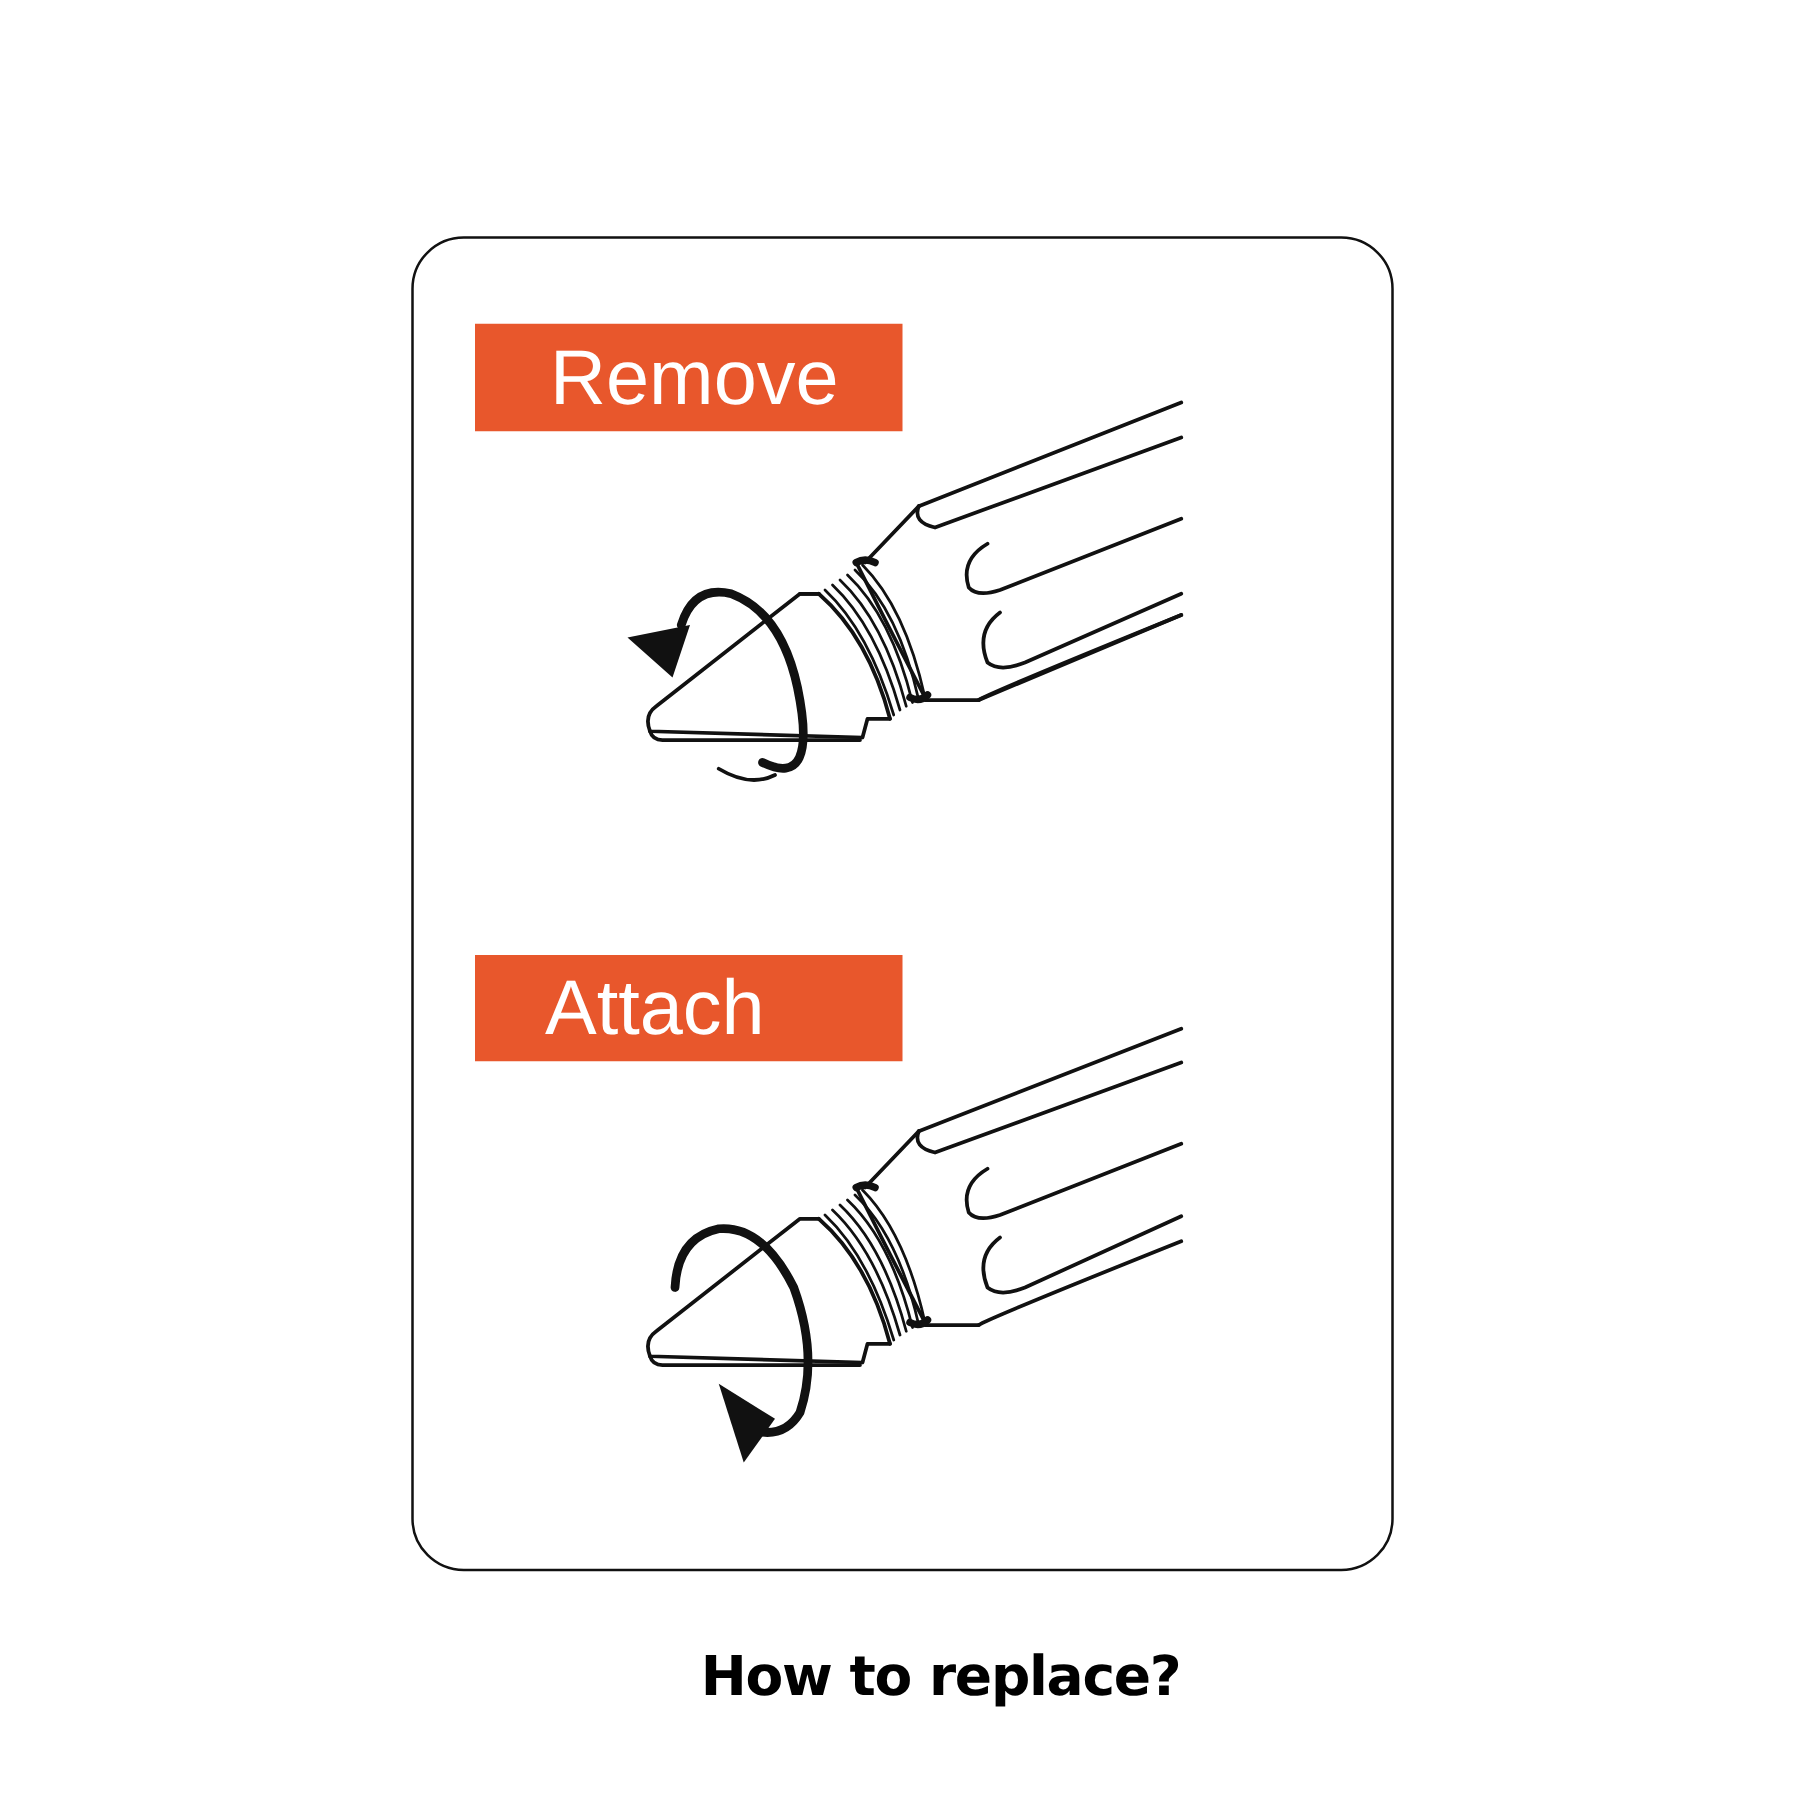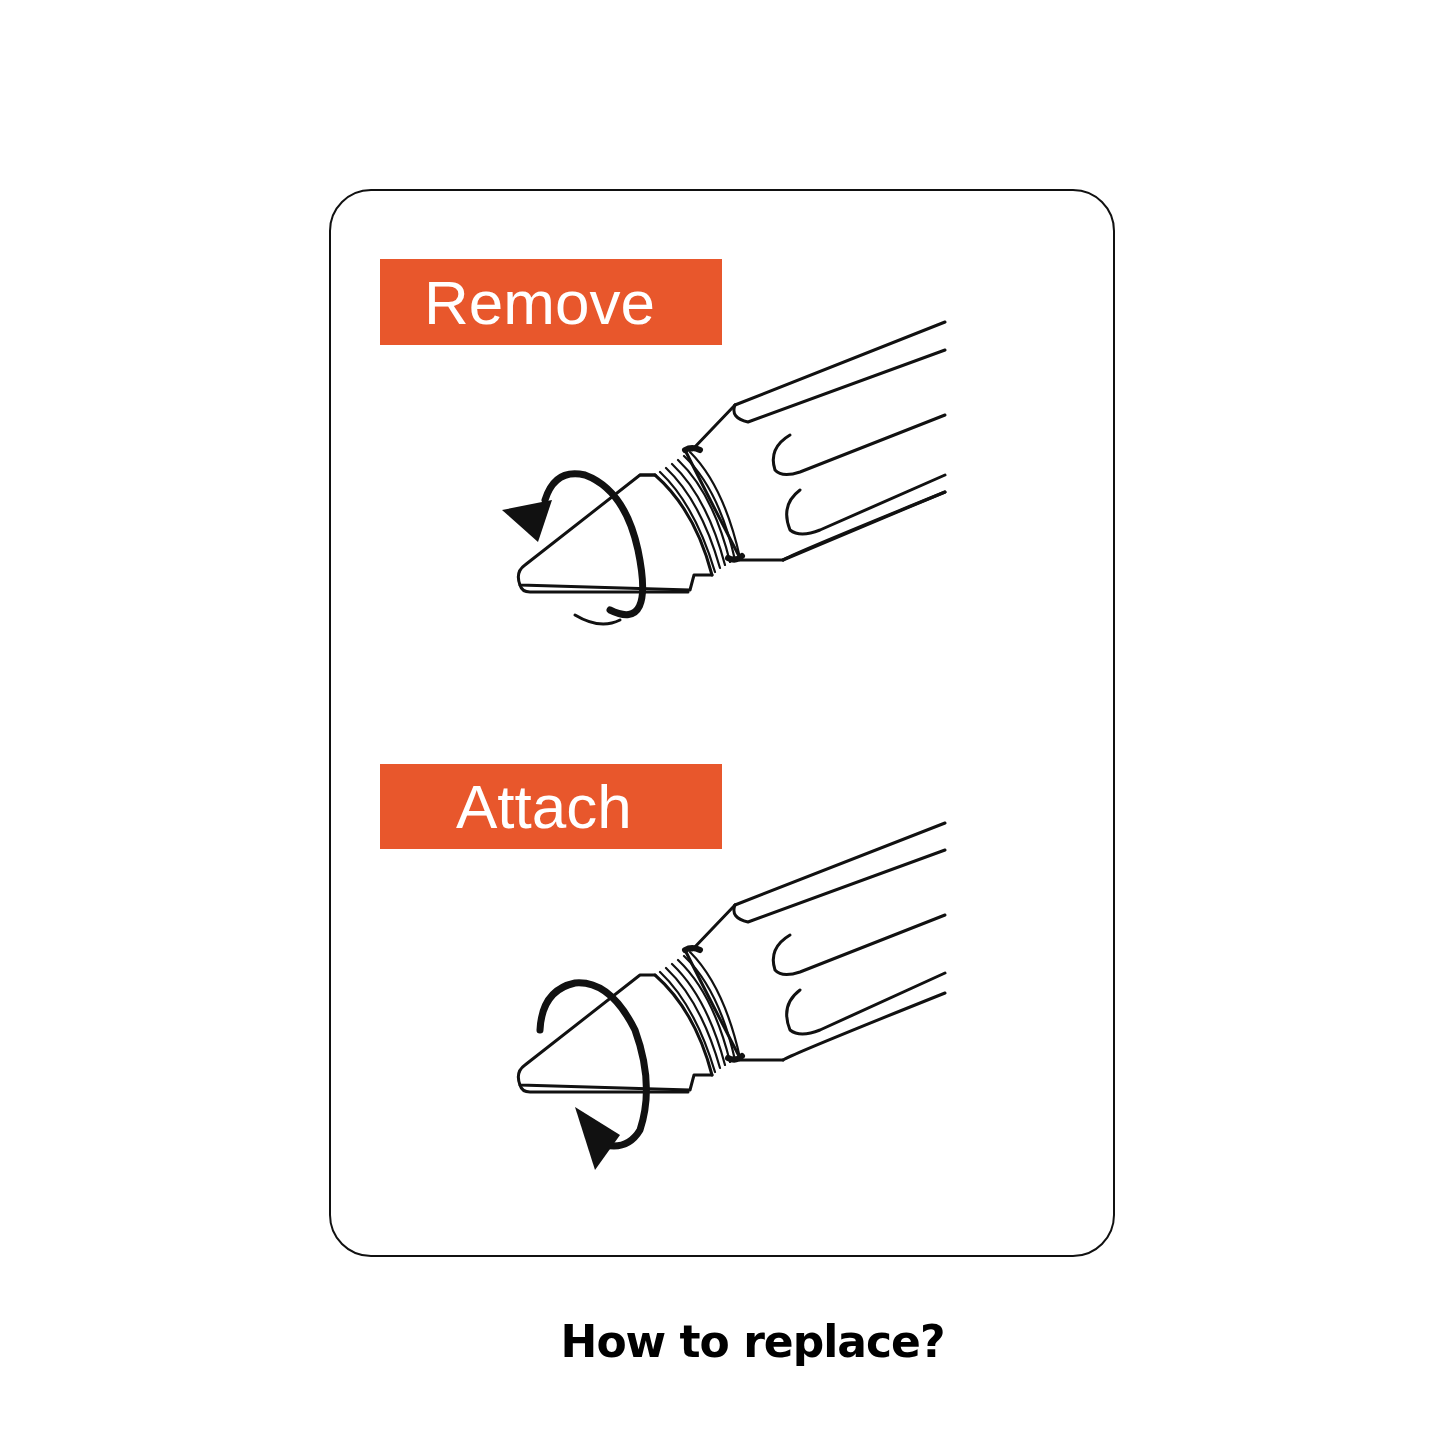--- a/index.html
+++ b/index.html
@@ -9,23 +9,23 @@
       border: 2.5px solid #111; border-radius: 42px; background: #fff;
     }
     .label {
       position: absolute; left: 380px; width: 342px; height: 86px;
       background: #E8572C; color: #fff;
       font-family: "Liberation Sans", sans-serif; font-size: 62px;
       display: flex; align-items: center;
     }
     .label span { display: block; }
     #label-remove { top: 259px; }
-    #label-remove span { margin-left: 44px; }
+    #label-remove span { margin-left: 60px; }
     #label-attach { top: 764px; height: 85px; }
-    #label-attach span { margin-left: 76px; }
+    #label-attach span { margin-left: 56px; }
     .pencil { position: absolute; left: 490px; width: 470px; height: 370px; }
     #pencil-remove { top: 310px; }
     #pencil-attach { top: 815px; }
     .caption {
       position: absolute; left: 0; width: 1445px; top: 1316px; text-align: center;
       font-family: "DejaVu Sans", sans-serif; font-weight: bold; font-size: 44px; color: #000;
       letter-spacing: -1px;
       margin-left: 30px;
     }
   </style>

